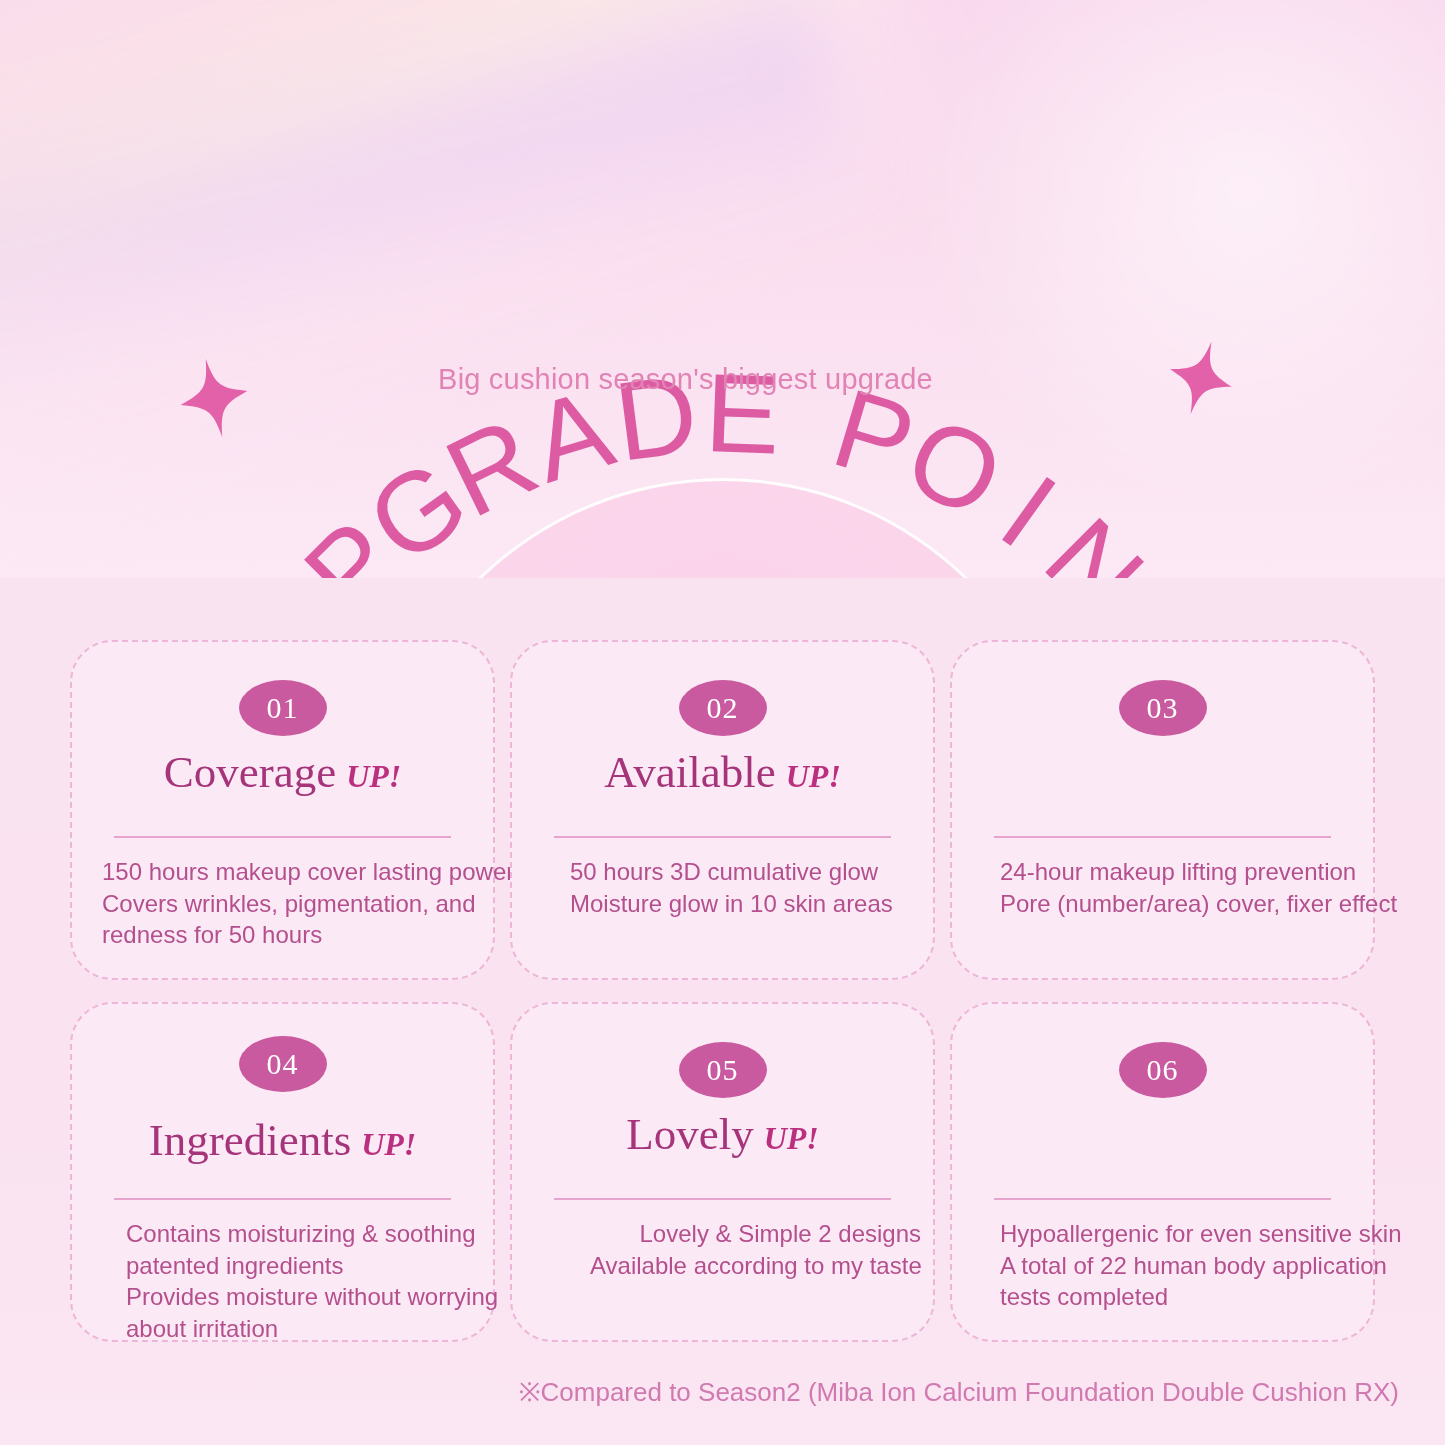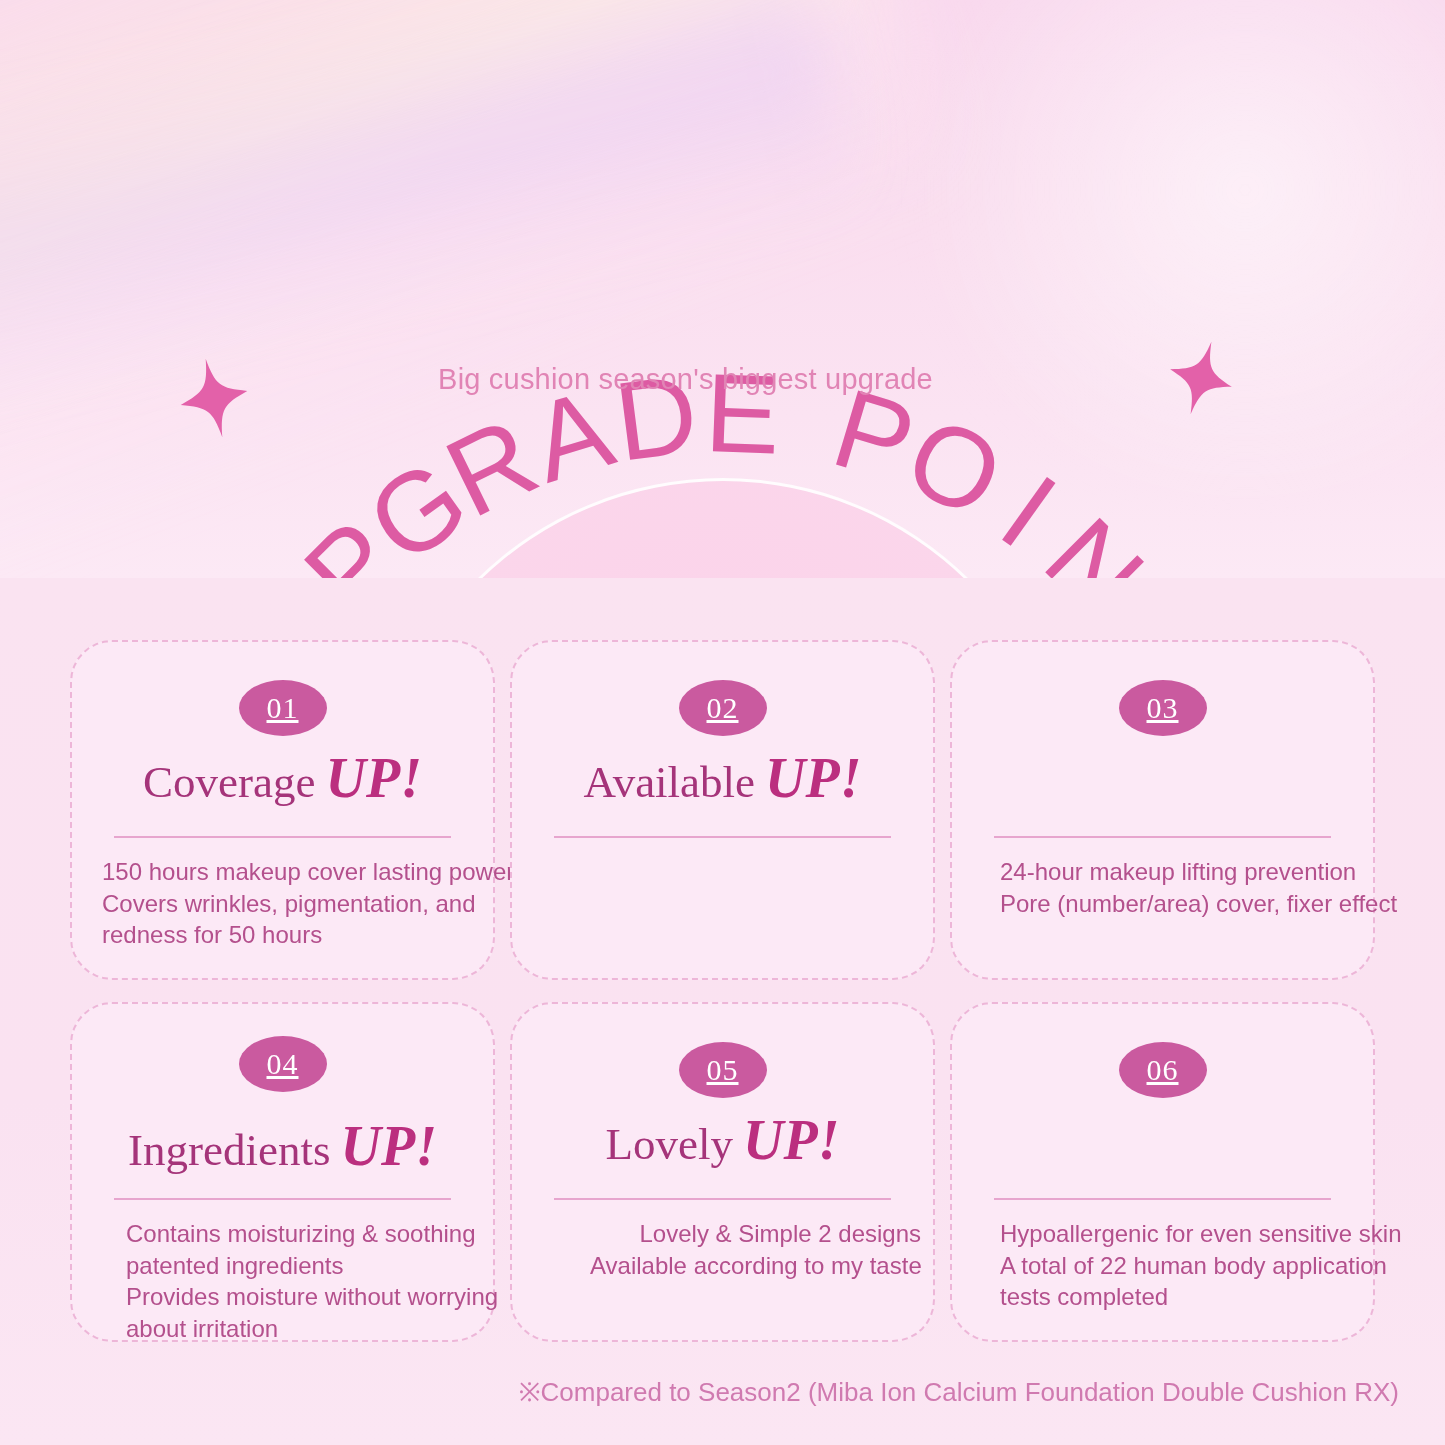--- a/index.html
+++ b/index.html
@@ -176,39 +176,38 @@
     height: 56px;
     border-radius: 50%;
     background: #ca5a9f;
     color: #ffffff;
     font-family: "Liberation Serif", serif;
     font-size: 30px;
     display: flex;
     align-items: center;
     justify-content: center;
     letter-spacing: 1px;
-    text-decoration: underline;
   }
   .card-title {
     position: absolute;
     left: 0;
     top: 106px;
     width: 100%;
     text-align: center;
     white-space: nowrap;
     font-family: "Liberation Serif", serif;
     color: #a5347a;
     font-size: 45px;
     line-height: 1.1;
   }
   .card-title .up {
     font-family: "Liberation Serif", serif;
     font-style: italic;
     font-weight: bold;
-    font-size: 56px;
+    font-size: 32px;
     color: #bb2f7f;
     margin-left: 10px;
   }
   .card-divider {
     position: absolute;
     left: 42px;
     right: 42px;
     top: 194px;
     height: 2px;
     background: #e08ec0;
@@ -328,20 +327,24 @@
           <span class="line">150 hours makeup cover lasting power</span>
           <span class="line">Covers wrinkles, pigmentation, and</span>
           <span class="line">redness for 50 hours</span>
         </div>
       </div>
 
       <div class="card card-02">
         <div class="card-badge">02</div>
         <div class="card-title"><span>Available</span><span class="up">UP!</span></div>
         <div class="card-divider"></div>
+        <div class="card-desc">
+          <span class="line">50 hours 3D cumulative glow</span>
+          <span class="line">Moisture glow in 10 skin areas</span>
+        </div>
       </div>
 
       <div class="card card-03">
         <div class="card-badge">03</div>
         <div class="card-divider"></div>
         <div class="card-desc">
           <span class="line">24-hour makeup lifting prevention</span>
           <span class="line">Pore (number/area) cover, fixer effect</span>
         </div>
       </div>

